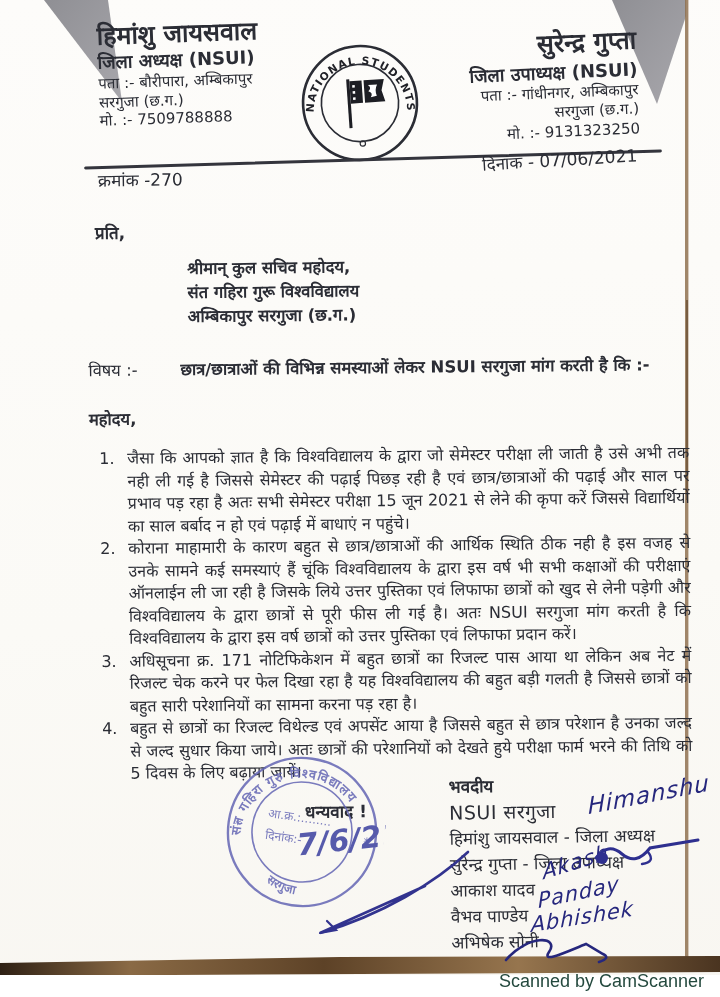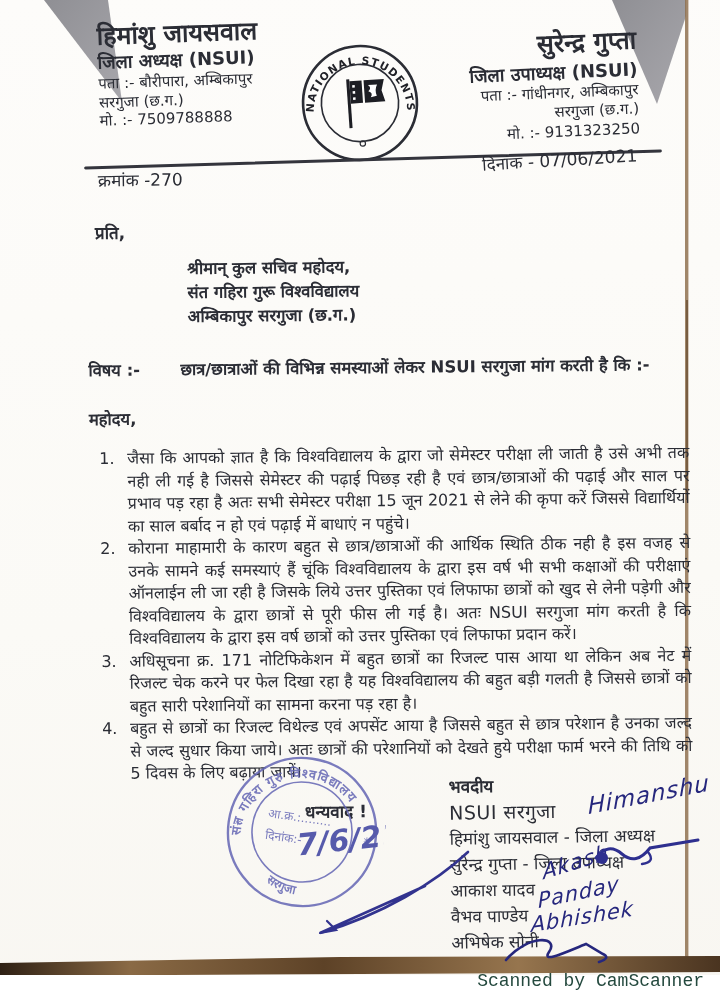--- a/index.html
+++ b/index.html
@@ -18,40 +18,40 @@
   .logo{position:absolute;left:299px;top:42px;width:122px;height:122px;transform:rotate(-4deg);}
   .divider{position:absolute;left:84px;top:158px;width:578px;height:3px;background:#34353d;
            border-radius:2px;transform:rotate(-1.7deg);}
   .date-line{position:absolute;left:482px;top:148px;font-size:17px;transform:rotate(-3.5deg);}
   .ref-no{position:absolute;left:98px;top:168px;font-size:17px;transform:rotate(-1deg);}
   
   .letter{position:absolute;left:90px;top:218px;width:600px;transform:rotate(-0.6deg);font-size:16px;}
   .prati{margin:0 0 0 8px;font-size:17px;font-weight:bold;}
   .recipient{margin:14px 0 0 100px;line-height:24px;font-weight:bold;font-size:16.5px;}
   .subject-row{display:flex;margin-top:28px;}
-  .subject-label{width:92px;font-weight:bold;font-size:16.5px;flex:none;}
+  .subject-label{width:92px;font-weight:normal;font-size:16.5px;flex:none;}
   .subject-text{flex:1;font-weight:bold;font-size:16.5px;}
   .greeting{margin-top:26px;font-weight:bold;font-size:16.5px;}
   .points{margin-top:18px;}
   .point{display:flex;margin:0;}
   .pt-num{flex:none;width:38px;padding-left:10px;box-sizing:border-box;line-height:22.5px;}
   .pt-text{flex:1;margin:0;text-align:justify;line-height:22.5px;}
   .closing{margin-top:16px;margin-left:212px;font-size:17px;font-weight:bold;}
   
   .signoff{position:absolute;left:450px;top:772px;line-height:26px;font-size:17px;transform:rotate(-1deg);}
   .signoff .regards{font-weight:bold;}
   .signoff .org{font-size:19px;letter-spacing:.5px;}
   
   .stamp{position:absolute;left:220px;top:750px;width:164px;height:164px;transform:rotate(8deg);opacity:.85;}
   
   .hand{position:absolute;font-family:"DejaVu Sans",sans-serif;font-style:italic;
         color:#26277d;font-size:21px;letter-spacing:1px;transform-origin:left center;}
   .overlay{position:absolute;left:0;top:0;pointer-events:none;}
   
-  .camscanner{position:absolute;right:16px;top:971px;font-family:Liberation Mono, monospace;
+  .camscanner{position:absolute;right:16px;top:971px;font-family:Liberation Sans, sans-serif;
               font-size:18px;color:#24493e;}
 </style>
 </head>
 <body>
 
 <div class="page">
 
   <svg class="overlay" width="720" height="997">
     <defs>
       <linearGradient id="stripGrad" x1="0" y1="0" x2="1" y2="0">

